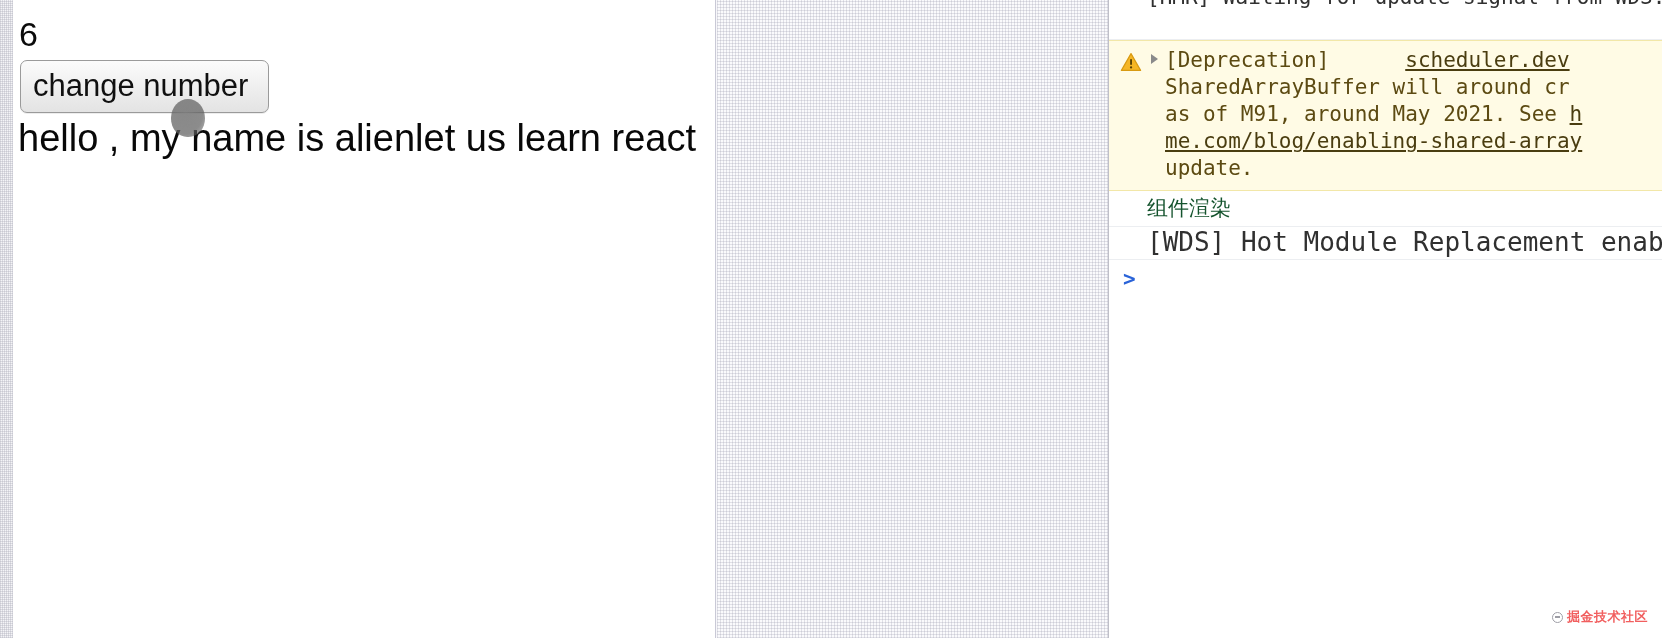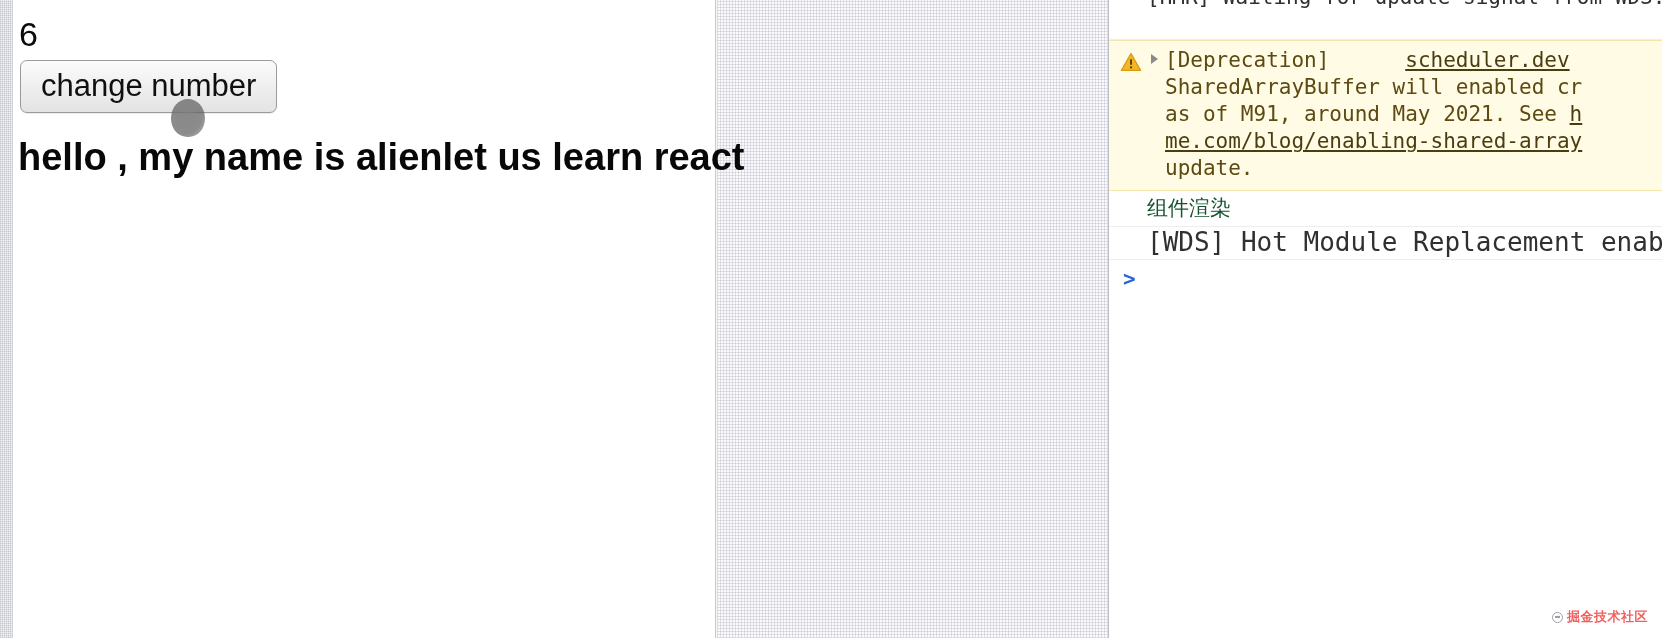--- a/index.html
+++ b/index.html
@@ -85,38 +85,37 @@
     font-family: "Liberation Sans", sans-serif;
     letter-spacing: 0px;
     margin: 0 0 6px 1px;
   }
 
   #change-number-button {
     display: inline-block;
     font-family: "Liberation Sans", sans-serif;
     font-size: 31px;
     line-height: 1;
-    padding: 9px 20px 11px 20px;
+    padding: 9px 20px 11px 12px;
     color: #101010;
     background: linear-gradient(#fbfbfb, #eeeeee 55%, #e3e3e3);
     border: 1px solid #9a9a9a;
     border-radius: 7px;
     box-shadow: 0 1px 0 rgba(0,0,0,.07);
     cursor: pointer;
     margin: 0 0 2px 2px;
   }
 
   #greeting-text {
     font-size: 38px;
     line-height: 46px;
     color: #080808;
-    margin: 19px 0 0 0;
+    margin: 0 0 0 0;
     white-space: nowrap;
     font-family: "Liberation Sans", sans-serif;
-    font-weight: bold;
   }
 
   
   #cursor-indicator {
     position: absolute;
     left: 158px;
     top: 99px;
     width: 34px;
     height: 38px;
     border-radius: 50% 50% 48% 48%;
@@ -321,21 +320,21 @@
           <svg viewBox="0 0 22 20" width="22" height="20" aria-hidden="true">
             <path d="M11 1.6 L20.6 18.4 L1.4 18.4 Z" fill="#f5b625" stroke="#d89a12" stroke-width="1.2" stroke-linejoin="round"></path>
             <rect x="10.1" y="7" width="1.9" height="6" rx=".9" fill="#5a4204"></rect>
             <circle cx="11.05" cy="15.4" r="1.15" fill="#5a4204"></circle>
           </svg>
         </span>
 
         <span class="disclosure"></span>
 
         <div class="warn-text"><span>[Deprecation]</span><span>      </span><span class="wlink">scheduler.dev</span>
-<span>SharedArrayBuffer will enabled cr</span>
+<span>SharedArrayBuffer will around cr</span>
 <span>as of M91, around May 2021. See </span><span class="wlink">h</span>
 <span class="wlink">me.com/blog/enabling-shared-array</span>
 <span>update.</span></div>
       </div>
 
       <div class="console-row" id="row-cn">
         <span class="row-text">组件渲染</span>
       </div>
 
       <div class="console-row" id="row-wds-hmr">

